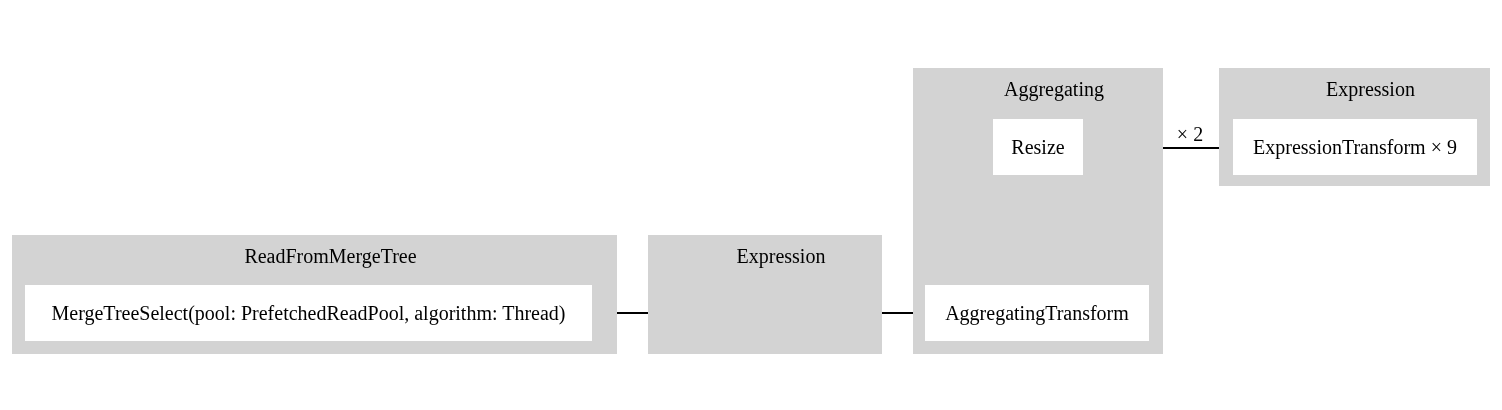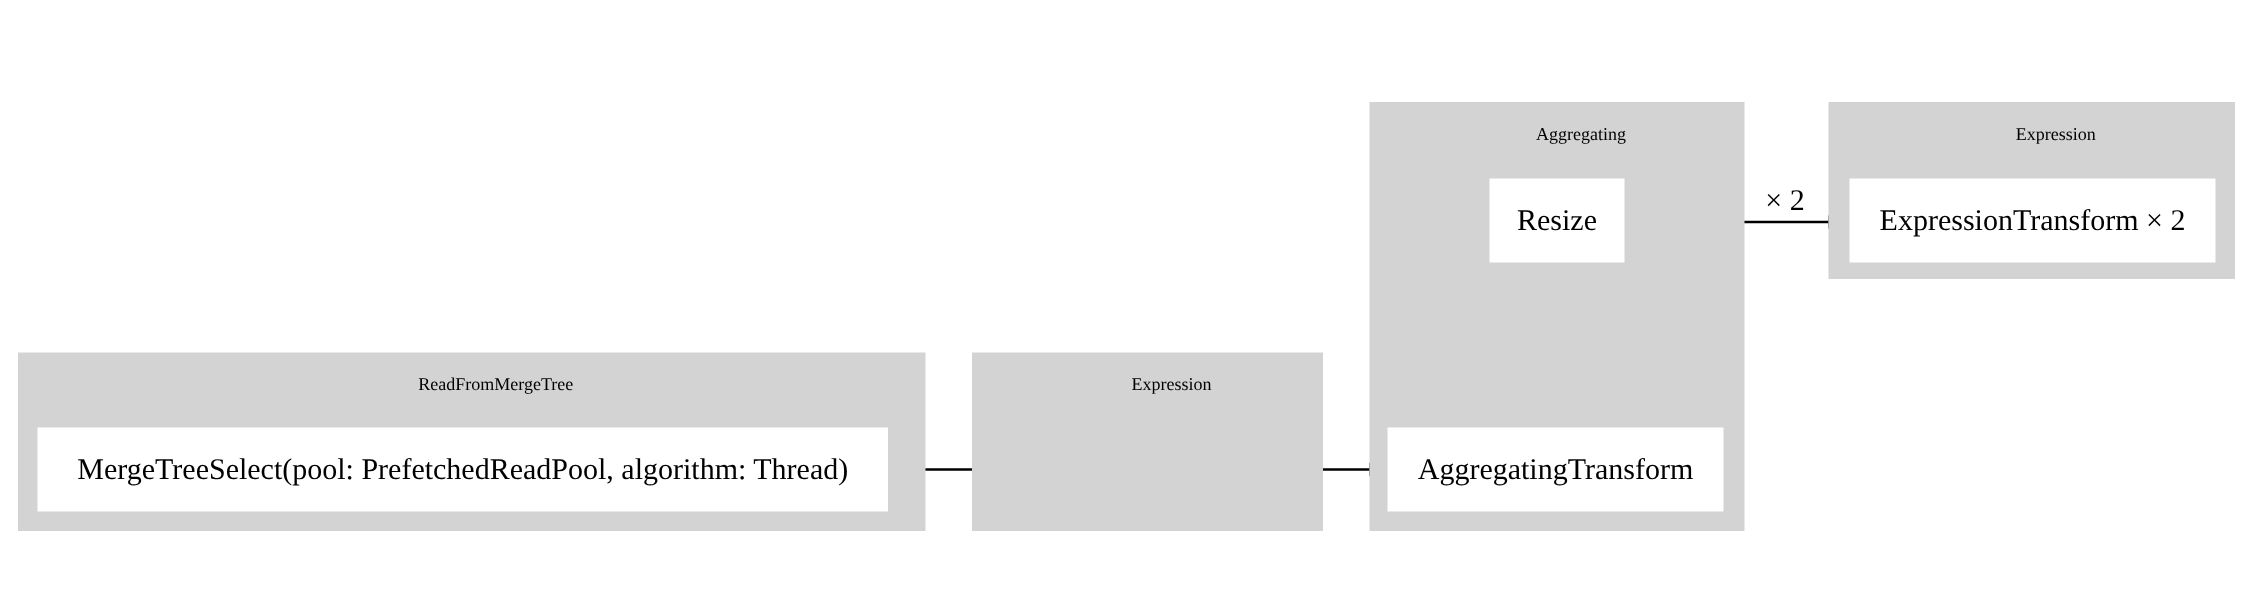--- a/index.html
+++ b/index.html
@@ -27,21 +27,21 @@
   .cluster {
     position: absolute;
     background: #d3d3d3;
   }
   .cluster-label {
     position: absolute;
     top: 9px;
     left: 0;
     right: 0;
     text-align: center;
-    font-size: 12px;
+    font-size: 20px;
     line-height: 24px;
     white-space: nowrap;
     padding-left: 32px;
   }
   .node {
     position: absolute;
     background: #ffffff;
     display: flex;
     align-items: center;
     justify-content: center;
@@ -101,18 +101,18 @@
   </div>
 
   <div class="cluster" id="cluster-aggregating">
     <div class="cluster-label">Aggregating</div>
     <div class="node" id="node-aggtransform">AggregatingTransform</div>
     <div class="node" id="node-resize">Resize</div>
   </div>
 
   <div class="cluster" id="cluster-expression2">
     <div class="cluster-label">Expression</div>
-    <div class="node" id="node-exprtransform2">ExpressionTransform × 2</div>
+    <div class="node" id="node-exprtransform2">ExpressionTransform × 9</div>
   </div>
 
   <div class="edge-label" id="edge-label-x2">× 2</div>
 
 </div>
 
 </body></html>

